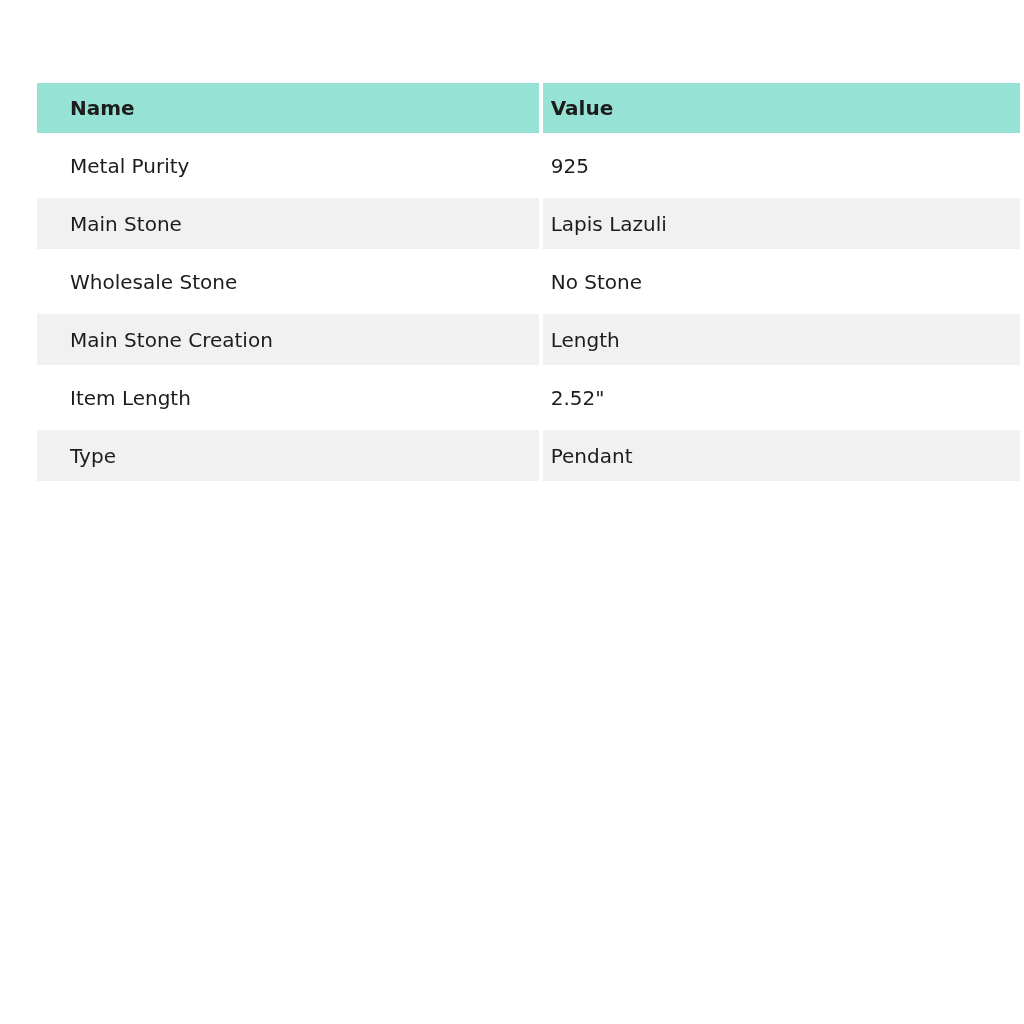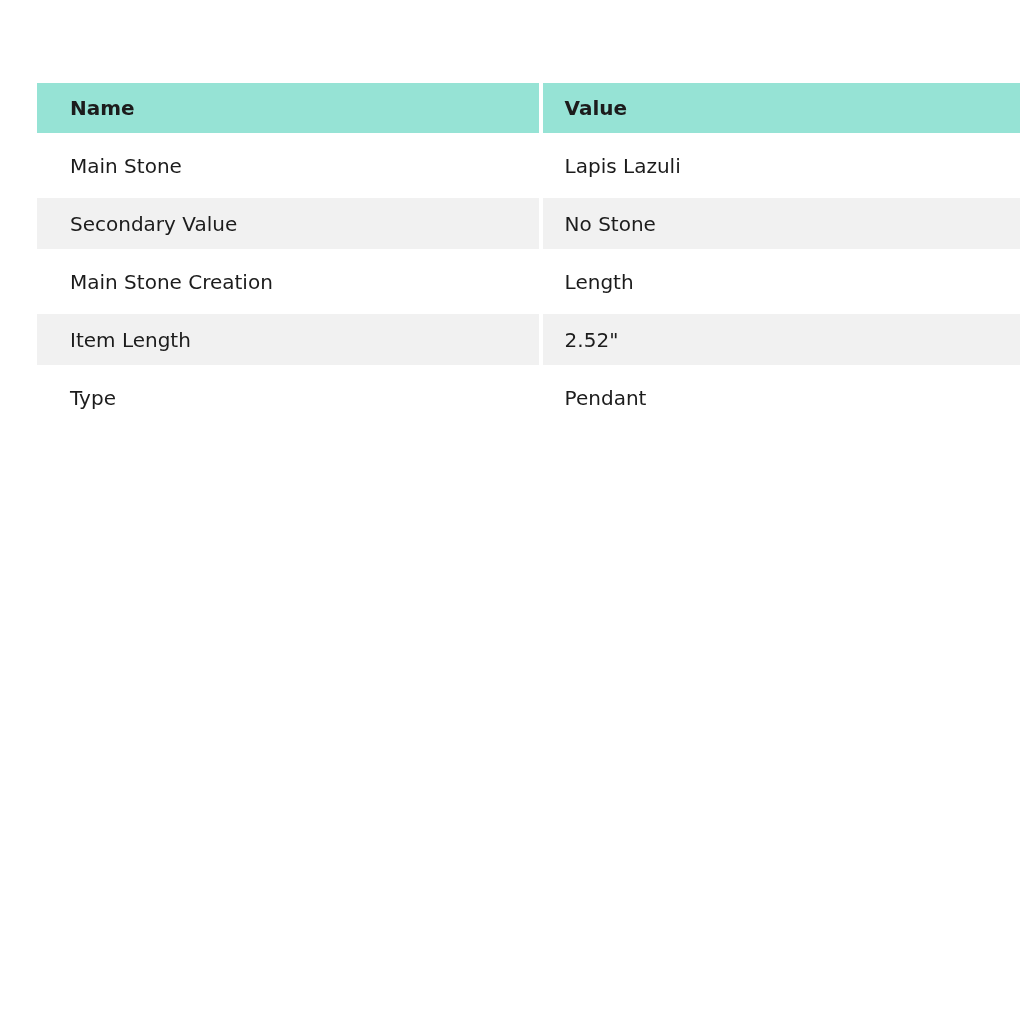--- a/index.html
+++ b/index.html
@@ -40,21 +40,21 @@
   td {
     height: 51px;
     font-weight: 400;
   }
   th:first-child, td:first-child {
     width: 506px;
     padding-left: 33px;
   }
   th:last-child, td:last-child {
     width: 483px;
-    padding-left: 22px;
+    padding-left: 8px;
   }
   tbody tr:nth-child(odd) td {
     background: #ffffff;
   }
   tbody tr:nth-child(even) td {
     background: var(--stripe-bg, #f1f1f1);
   }
 </style>
 </head>
 <body style="--header-bg: #96e3d5; --stripe-bg: #f1f1f1; --text-color: #1c1c1c;">
@@ -62,25 +62,29 @@
 <div class="table-wrap">
   <table>
     <thead>
       <tr>
         <th>Name</th>
         <th>Value</th>
       </tr>
     </thead>
     <tbody id="table-body">
         <tr>
+          <td>Metal Purity</td>
+          <td>925</td>
+        </tr>
+        <tr>
           <td>Main Stone</td>
           <td>Lapis Lazuli</td>
         </tr>
         <tr>
-          <td>Secondary Value</td>
+          <td>Wholesale Stone</td>
           <td>No Stone</td>
         </tr>
         <tr>
           <td>Main Stone Creation</td>
           <td>Length</td>
         </tr>
         <tr>
           <td>Item Length</td>
           <td>2.52"</td>
         </tr>

